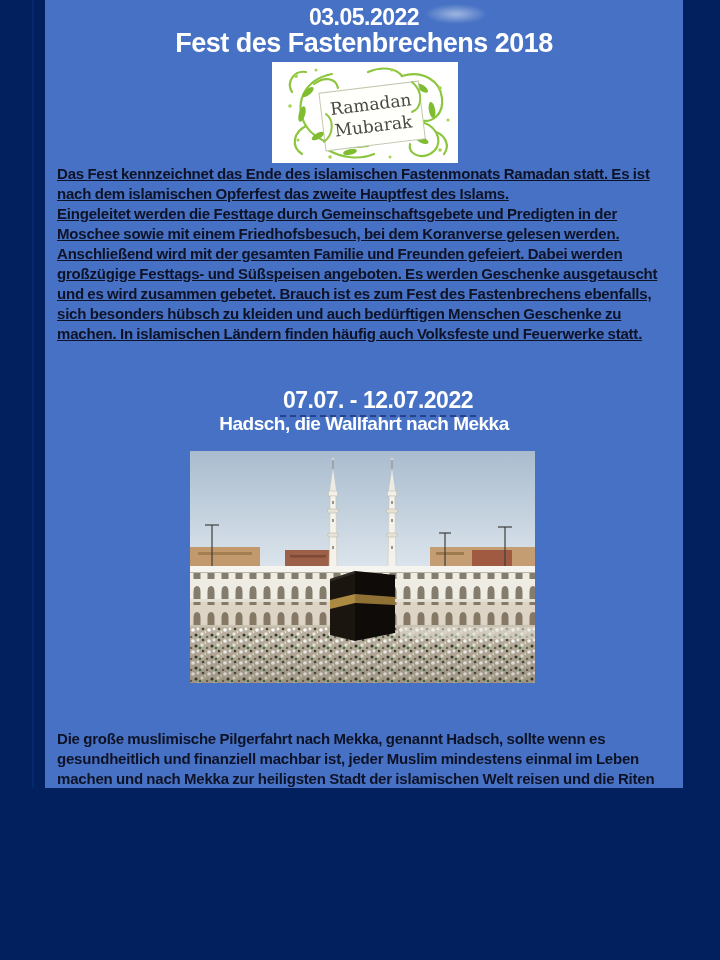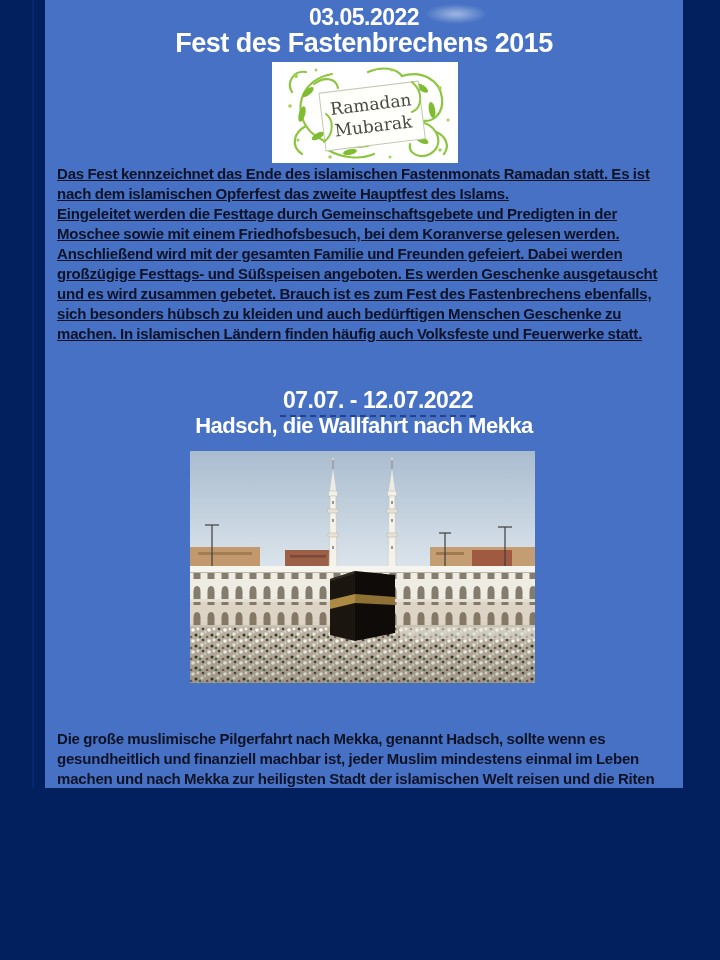--- a/index.html
+++ b/index.html
@@ -20,21 +20,21 @@
     background: #4671C4;
   }
   .heading {
     position: absolute; left: 45px; width: 638px;
     color: #FFFFFF; font-weight: bold; text-align: center;
     letter-spacing: -0.5px; line-height: 1.1;
   }
   .date-1   { top: 5px;   font-size: 23px; }
   .title-1  { top: 29px;  font-size: 27px; }
   .date-2   { top: 388px; font-size: 23px; }
-  .title-2  { top: 414px; font-size: 22px; }
+  .title-2  { top: 414px; font-size: 19px; }
   .date-underline {
     display: inline-block;
     border-bottom: 2px dashed rgba(20, 40, 110, 0.65);
     padding: 0 3px 2px 3px;
     margin-left: 28px;
   }
   .smudge {
     position: absolute; left: 424px; top: 4px; width: 64px; height: 20px;
     background: radial-gradient(ellipse at center, rgba(255,255,255,0.5), rgba(255,255,255,0) 70%);
     filter: blur(1px);
@@ -59,21 +59,21 @@
 </head>
 <body>
 
 <div class="page">
   <div class="border-accent"></div>
   <div class="content"></div>
 
   <div class="smudge"></div>
 
   <div class="heading date-1">03.05.2022</div>
-  <div class="heading title-1">Fest des Fastenbrechens 2015</div>
+  <div class="heading title-1">Fest des Fastenbrechens 2018</div>
 
   <div class="ramadan-img">
     <svg viewBox="0 0 186 101" width="186" height="101">
       <rect width="186" height="101" fill="#FFFFFF"></rect>
       <g stroke="#8CC63F" stroke-width="2.2" fill="none" stroke-linecap="round">
         <path d="M60,12 C30,18 22,44 34,64 C44,80 70,88 96,84"></path>
         <path d="M34,64 C22,70 18,84 30,92"></path>
         <path d="M20,30 C14,20 22,8 34,10"></path>
         <path d="M96,10 C110,4 124,6 130,14"></path>
         <path d="M130,14 C150,8 168,18 170,36 C172,52 160,62 148,58"></path>

